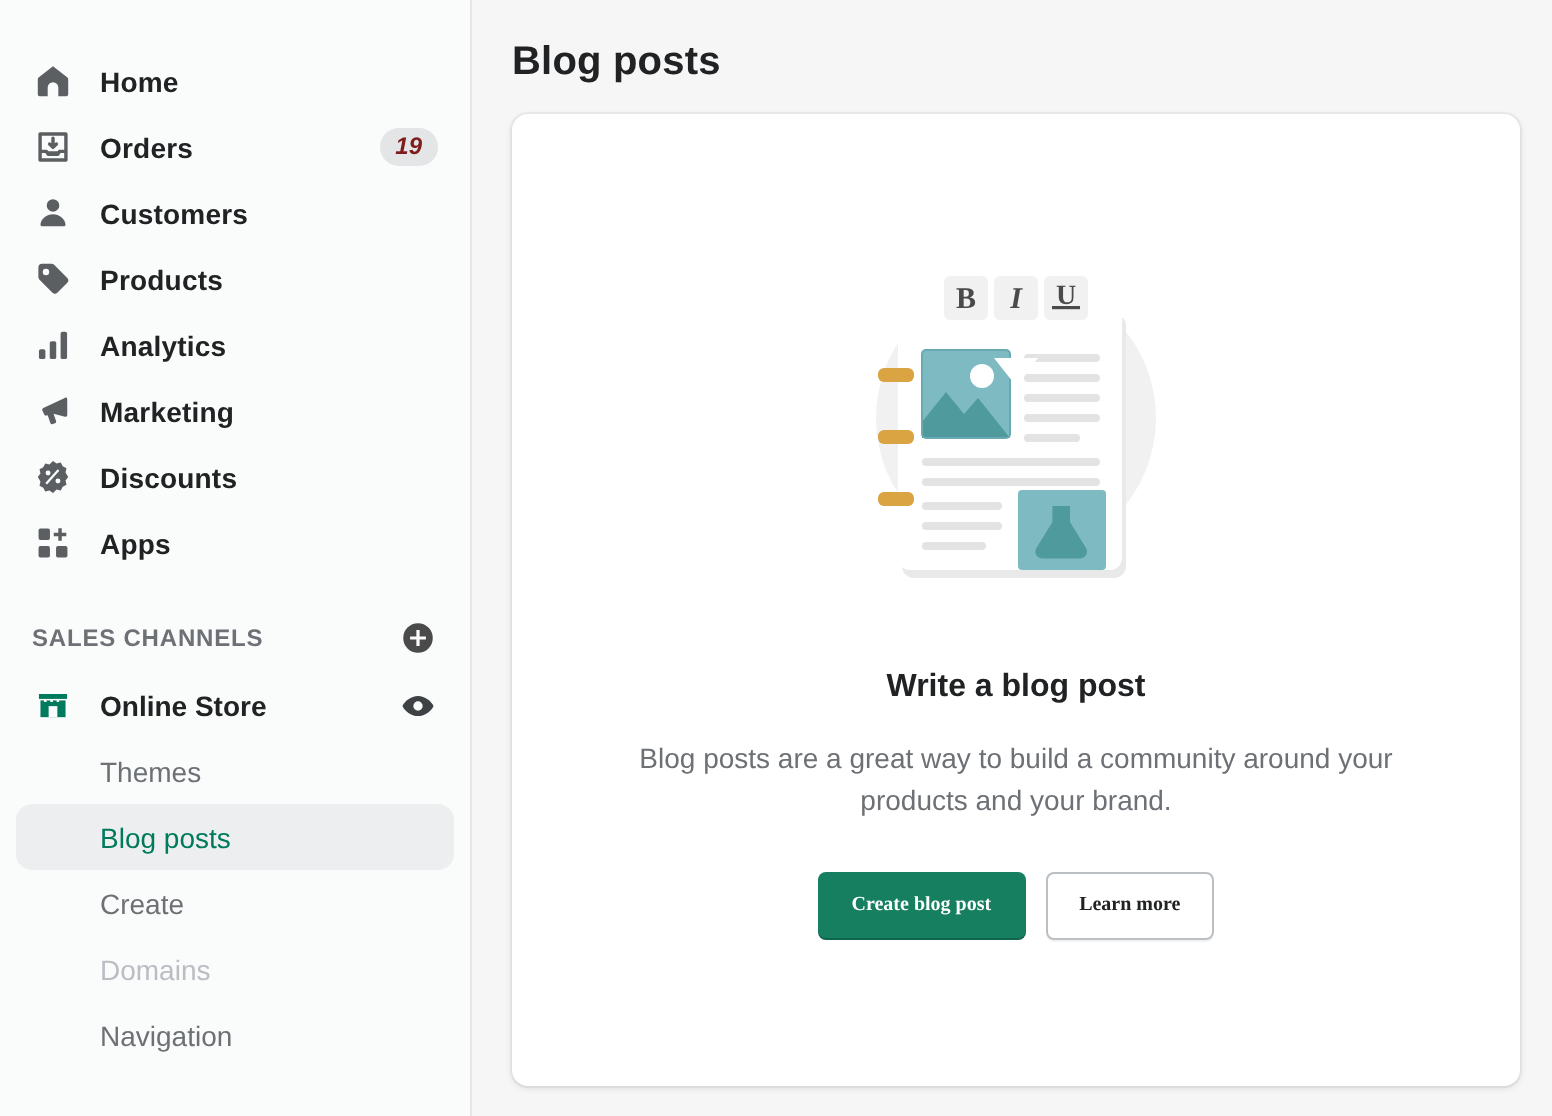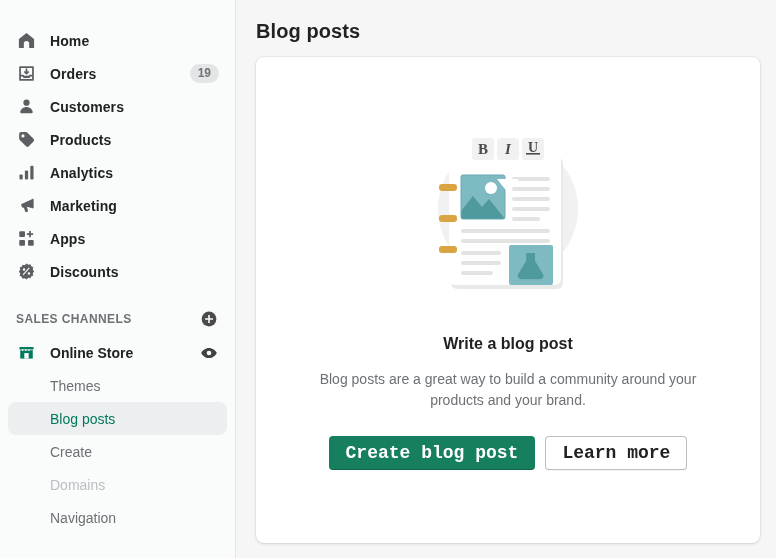--- a/index.html
+++ b/index.html
@@ -41,26 +41,27 @@
     margin-left: 14px;
     font-size: 14px;
     color: #202223;
     font-weight: 600;
     letter-spacing: .1px;
     white-space: nowrap;
   }
   .badge {
     margin-left: auto;
     background: #e4e5e7;
-    color: #737373;
+    color: #7f1d1d;
     font-size: 12px;
     font-weight: 600;
     border-radius: 10px;
     padding: 2px 8px;
     line-height: 15px;
+    font-style: italic;
   }
 
   
   .sc-header {
     display: flex; align-items: center;
     height: 30px;
     margin: 16px 8px 2px 8px;
     padding: 0 8px;
   }
   .sc-title {
@@ -160,22 +161,22 @@
     text-align: center;
     max-width: 430px;
     margin-top: 16px;
   }
   .actions {
     display: flex;
     gap: 10px;
     margin-top: 25px;
   }
   .btn {
-    font-family: Liberation Mono, monospace;
-    font-size: 18px;
+    font-family: Liberation Serif, serif;
+    font-size: 10px;
     font-weight: 600;
     border-radius: 4px;
     padding: 9px 17px;
     cursor: pointer;
     line-height: 16px;
     border: none;
   }
   .btn-primary {
     background: #157f5f;
     color: #ffffff;
@@ -250,37 +251,37 @@
         <svg width="19" height="19" viewBox="0 0 20 20" fill="#5c5f62">
             <path d="M17.3 3.1c-.3-.2-.8-.2-1.1 0L4.9 8.4c-.5.2-.7.8-.5 1.3l1 2.2c.2.5.8.7 1.3.5l.5-.2 1.4 4.1c.2.5.8.8 1.3.6l1.1-.4c.5-.2.8-.8.6-1.3l-1.3-3.8 6 1.6c.6.2 1.2-.3 1.2-.9V3.9c0-.3-.1-.6-.2-.8z"></path>
           </svg>
       </span>
       <span class="nav-label">Marketing</span>
     </div>
 
     <div class="nav-item">
       <span class="nav-icon">
         <svg width="19" height="19" viewBox="0 0 20 20" fill="#5c5f62">
+            <path d="M10 1.6l1.9 1.3 2.2-.5 1 2 2 1-.5 2.2L18 10l-1.4 1.9.5 2.2-2 1-1 2-2.2-.5L10 18.4l-1.9-1.3-2.2.5-1-2-2-1 .5-2.2L2 10l1.4-1.9-.5-2.2 2-1 1-2 2.2.5L10 1.6zM7.4 6.6a1.3 1.3 0 1 0 0 2.6 1.3 1.3 0 0 0 0-2.6zm5.2 4.2a1.3 1.3 0 1 0 0 2.6 1.3 1.3 0 0 0 0-2.6zM13 6.4l-6.5 7.2" stroke="none"></path>
+            <path d="M12.9 6.3 6.4 13.5" stroke="#fafbfb" stroke-width="1.2" fill="none"></path>
+          </svg>
+      </span>
+      <span class="nav-label">Discounts</span>
+    </div>
+
+    <div class="nav-item">
+      <span class="nav-icon">
+        <svg width="19" height="19" viewBox="0 0 20 20" fill="#5c5f62">
           <rect x="2.4" y="2.4" width="6" height="6" rx="1"></rect>
           <rect x="2.4" y="11.6" width="6" height="6" rx="1"></rect>
           <rect x="11.6" y="11.6" width="6" height="6" rx="1"></rect>
           <path d="M14.6 2.2v2.4h2.4v1.8h-2.4v2.4h-1.8V6.4h-2.4V4.6h2.4V2.2z"></path>
         </svg>
       </span>
       <span class="nav-label">Apps</span>
-    </div>
-
-    <div class="nav-item">
-      <span class="nav-icon">
-        <svg width="19" height="19" viewBox="0 0 20 20" fill="#5c5f62">
-            <path d="M10 1.6l1.9 1.3 2.2-.5 1 2 2 1-.5 2.2L18 10l-1.4 1.9.5 2.2-2 1-1 2-2.2-.5L10 18.4l-1.9-1.3-2.2.5-1-2-2-1 .5-2.2L2 10l1.4-1.9-.5-2.2 2-1 1-2 2.2.5L10 1.6zM7.4 6.6a1.3 1.3 0 1 0 0 2.6 1.3 1.3 0 0 0 0-2.6zm5.2 4.2a1.3 1.3 0 1 0 0 2.6 1.3 1.3 0 0 0 0-2.6zM13 6.4l-6.5 7.2" stroke="none"></path>
-            <path d="M12.9 6.3 6.4 13.5" stroke="#fafbfb" stroke-width="1.2" fill="none"></path>
-          </svg>
-      </span>
-      <span class="nav-label">Discounts</span>
     </div>
 
     <div class="sc-header">
       <span class="sc-title">SALES CHANNELS</span>
       <span class="sc-add">
         <svg width="18" height="18" viewBox="0 0 20 20">
             <circle cx="10" cy="10" r="8.2" fill="#4a4a4a"></circle>
             <path d="M9.1 5.6h1.8v3.5h3.5v1.8h-3.5v3.5H9.1v-3.5H5.6V9.1h3.5z" fill="#fafbfb"></path>
           </svg>
       </span>

